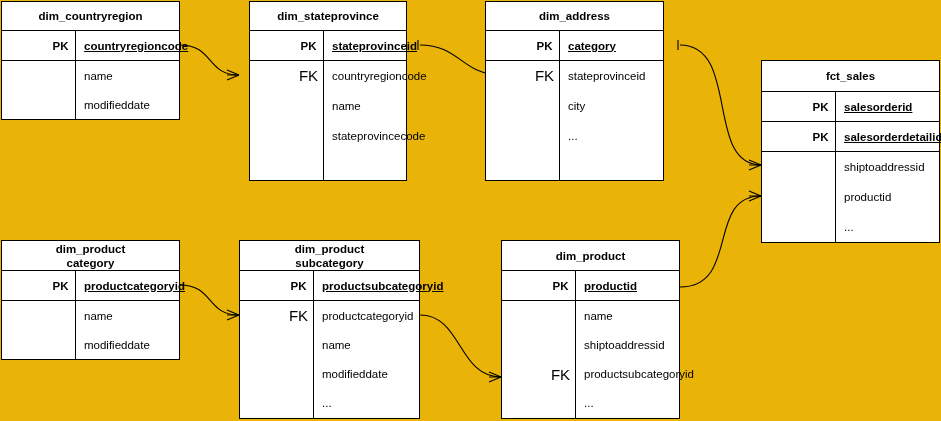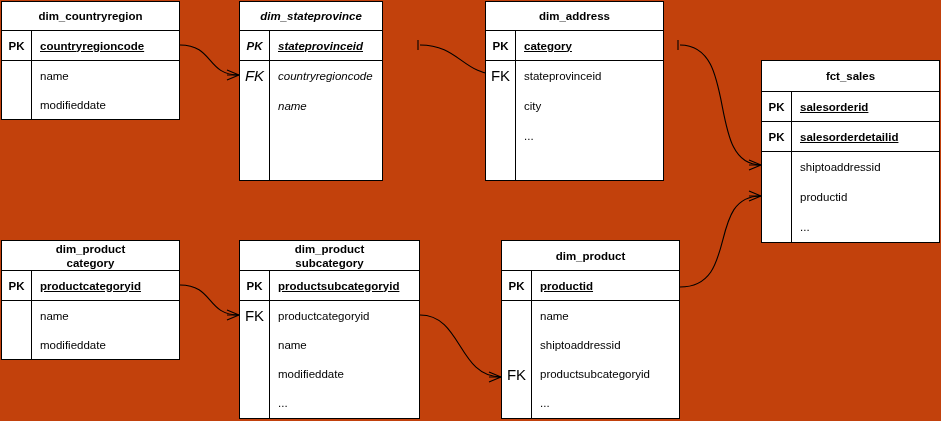--- a/index.html
+++ b/index.html
@@ -5,21 +5,21 @@
 <style>
   html, body {
     margin: 0;
     padding: 0;
     background: #ffffff;
   }
   #canvas {
     position: relative;
     width: 941px;
     height: 421px;
-    background: #c2410c;
+    background: #eab308;
     font-family: "Liberation Sans", sans-serif;
     overflow: hidden;
   }
   #edge-layer {
     position: absolute;
     left: 0;
     top: 0;
     width: 941px;
     height: 421px;
     pointer-events: none;
@@ -56,20 +56,21 @@
     box-sizing: border-box;
     display: flex;
     align-items: stretch;
   }
   .key-col {
     box-sizing: border-box;
     width: 30px;
     flex: 0 0 30px;
     border-right: 1px solid #000000;
     position: relative;
+    margin-left: 44px;
   }
   .key-col-rows {
     display: flex;
     flex-direction: column;
     width: 100%;
     height: 100%;
   }
   .key-cell {
     height: 30px;
     display: flex;
@@ -176,21 +177,21 @@
               <div class="key-cell"></div>
               <div class="key-cell"></div>
             </div>
           </div>
           <div class="field-col">
             <div class="attr-cell">name</div>
             <div class="attr-cell">modifieddate</div>
           </div>
         </div>
       </div>
-      <div class="entity" style="left: 239px; top: 1px; width: 144px; height: 180px; font-style: italic;">
+      <div class="entity" style="left: 249px; top: 1px; width: 158px; height: 180px;">
         <div class="entity-title" style="height: 29px;">dim_stateprovince</div>
         <div class="pk-row">
           <div class="key-col">
             <div class="pk-key">PK</div>
           </div>
           <div class="field-col">
             <div class="pk-field">stateprovinceid</div>
           </div>
         </div>
         <div class="attr-body" style="height: 119px;">
@@ -198,20 +199,21 @@
             <div class="key-col-rows">
               <div class="key-cell">FK</div>
               <div class="key-cell"></div>
               <div class="key-cell"></div>
               <div class="key-cell"></div>
             </div>
           </div>
           <div class="field-col">
             <div class="attr-cell">countryregioncode</div>
             <div class="attr-cell">name</div>
+            <div class="attr-cell">stateprovincecode</div>
           </div>
         </div>
       </div>
       <div class="entity" style="left: 485px; top: 1px; width: 179px; height: 180px;">
         <div class="entity-title" style="height: 29px;">dim_address</div>
         <div class="pk-row">
           <div class="key-col">
             <div class="pk-key">PK</div>
           </div>
           <div class="field-col">

